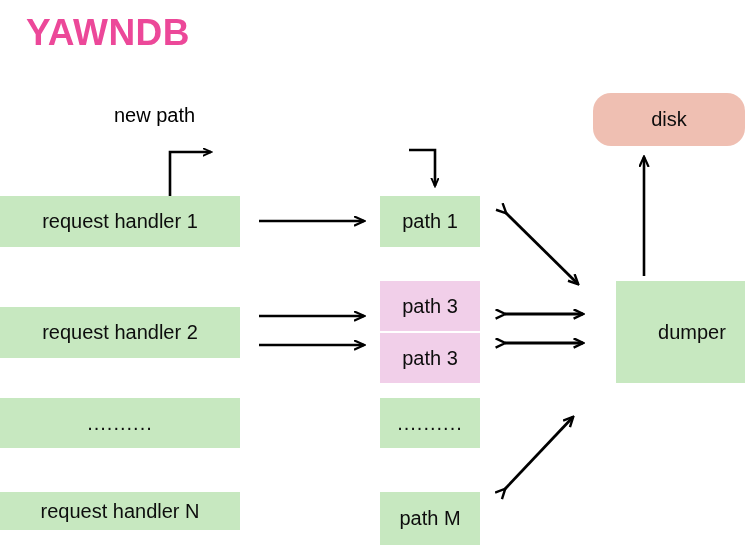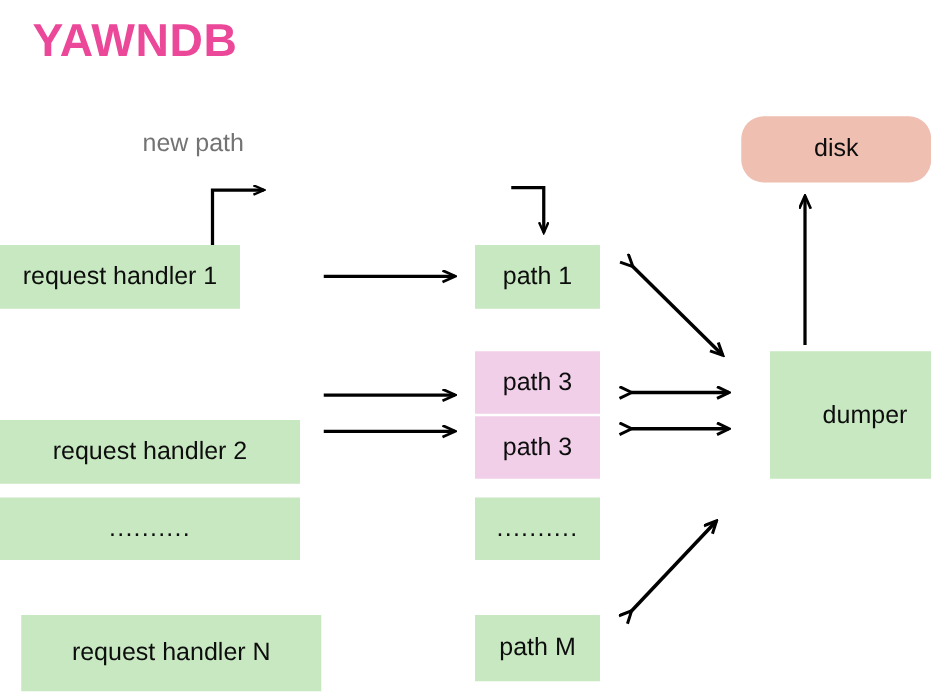--- a/index.html
+++ b/index.html
@@ -44,21 +44,21 @@
   .node.pink   { background: #f1cfe9; }
   .node.blue   { background: #b6cdf0; }
   .node.salmon { background: #efbfb2; }
   .node.dots {
     font-size: 20px;
     letter-spacing: 1px;
   }
   .label {
     position: absolute;
     font-size: 20px;
-    color: #737373;
+    color: #000000;
     white-space: nowrap;
   }
   svg.arrows {
     position: absolute;
     left: 0;
     top: 0;
     width: 745px;
     height: 559px;
     pointer-events: none;
   }
@@ -128,33 +128,33 @@
 
 
   <div class="node salmon" style="left:593px; top:93px; width:152px; height:53px;border-radius:18px;">
     <span>disk</span>
   </div>
 
   <div class="node green" style="left:593px; top:281px; width:152px; height:102px;margin-left:23px;">
     <span>dumper</span>
   </div>
 
-  <div class="node green" style="left:0px; top:196px; width:192px; height:51px;">
+  <div class="node green" style="left:0px; top:196px; width:240px; height:51px;">
     <span>request handler 1</span>
   </div>
 
-  <div class="node green" style="left:0px; top:307px; width:240px; height:51px;margin-top:29px;">
+  <div class="node green" style="left:0px; top:307px; width:240px; height:51px;">
     <span>request handler 2</span>
   </div>
 
   <div class="node green dots" style="left:0px; top:398px; width:240px; height:50px;">
     <span>..........</span>
   </div>
 
-  <div class="node green" style="left:0px; top:492px; width:240px; height:61px;margin-left:17px;">
+  <div class="node green" style="left:0px; top:492px; width:240px; height:38px;">
     <span>request handler N</span>
   </div>
 
   <div class="node green" style="left:380px; top:196px; width:100px; height:51px;">
     <span>path 1</span>
   </div>
 
   <div class="node pink" style="left:380px; top:281px; width:100px; height:50px;">
     <span>path 3</span>
   </div>

